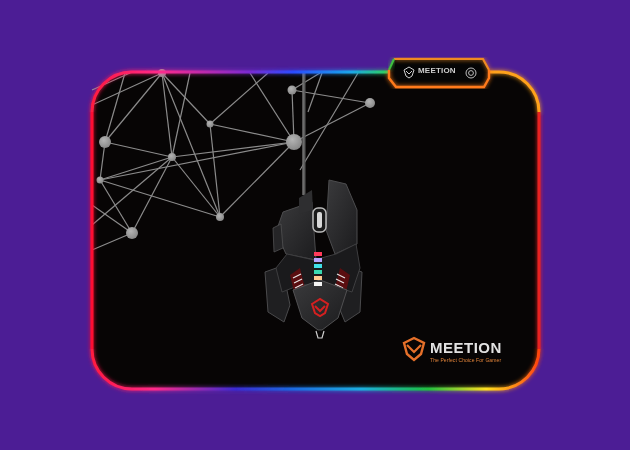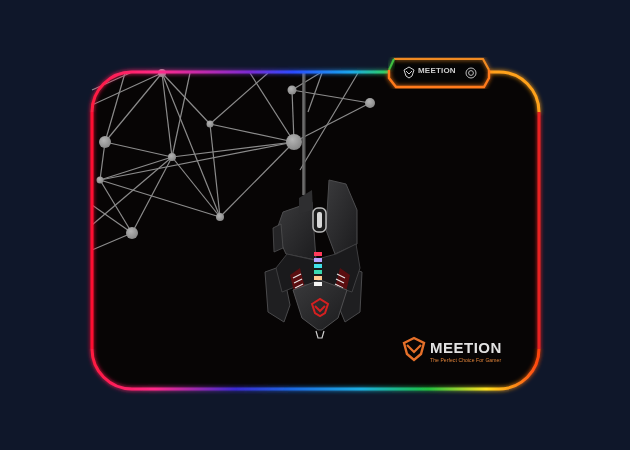--- a/index.html
+++ b/index.html
@@ -1,17 +1,17 @@
 <!DOCTYPE html>
 <html><head>
 <meta charset="utf-8">
 <style>
   html, body { margin: 0; padding: 0; background: #000; }
   body { width: 630px; height: 450px; overflow: hidden; position: relative; font-family: "Liberation Sans", sans-serif; }
-  .stage { position: absolute; left: 0; top: 0; width: 630px; height: 450px; background: #0f172a; }
+  .stage { position: absolute; left: 0; top: 0; width: 630px; height: 450px; background: #4c1d95; }
   svg.scene { position: absolute; left: 0; top: 0; }
   .brand-tab-text { position: absolute; left: 418px; top: 66px; font-size: 8px; letter-spacing: 0.2px; color: #cfcfcf; font-weight: bold; }
   .brand-main { position: absolute; left: 430px; top: 339px; font-size: 15px; font-weight: bold; color: #e2e2e2; letter-spacing: 0.5px; }
   .brand-tagline { position: absolute; left: 430px; top: 357px; font-size: 5px; color: #e2843a; letter-spacing: 0.1px; }
 </style>
 </head>
 <body>
 
 <div class="stage">
   <svg class="scene" width="630" height="450" viewBox="0 0 630 450">

